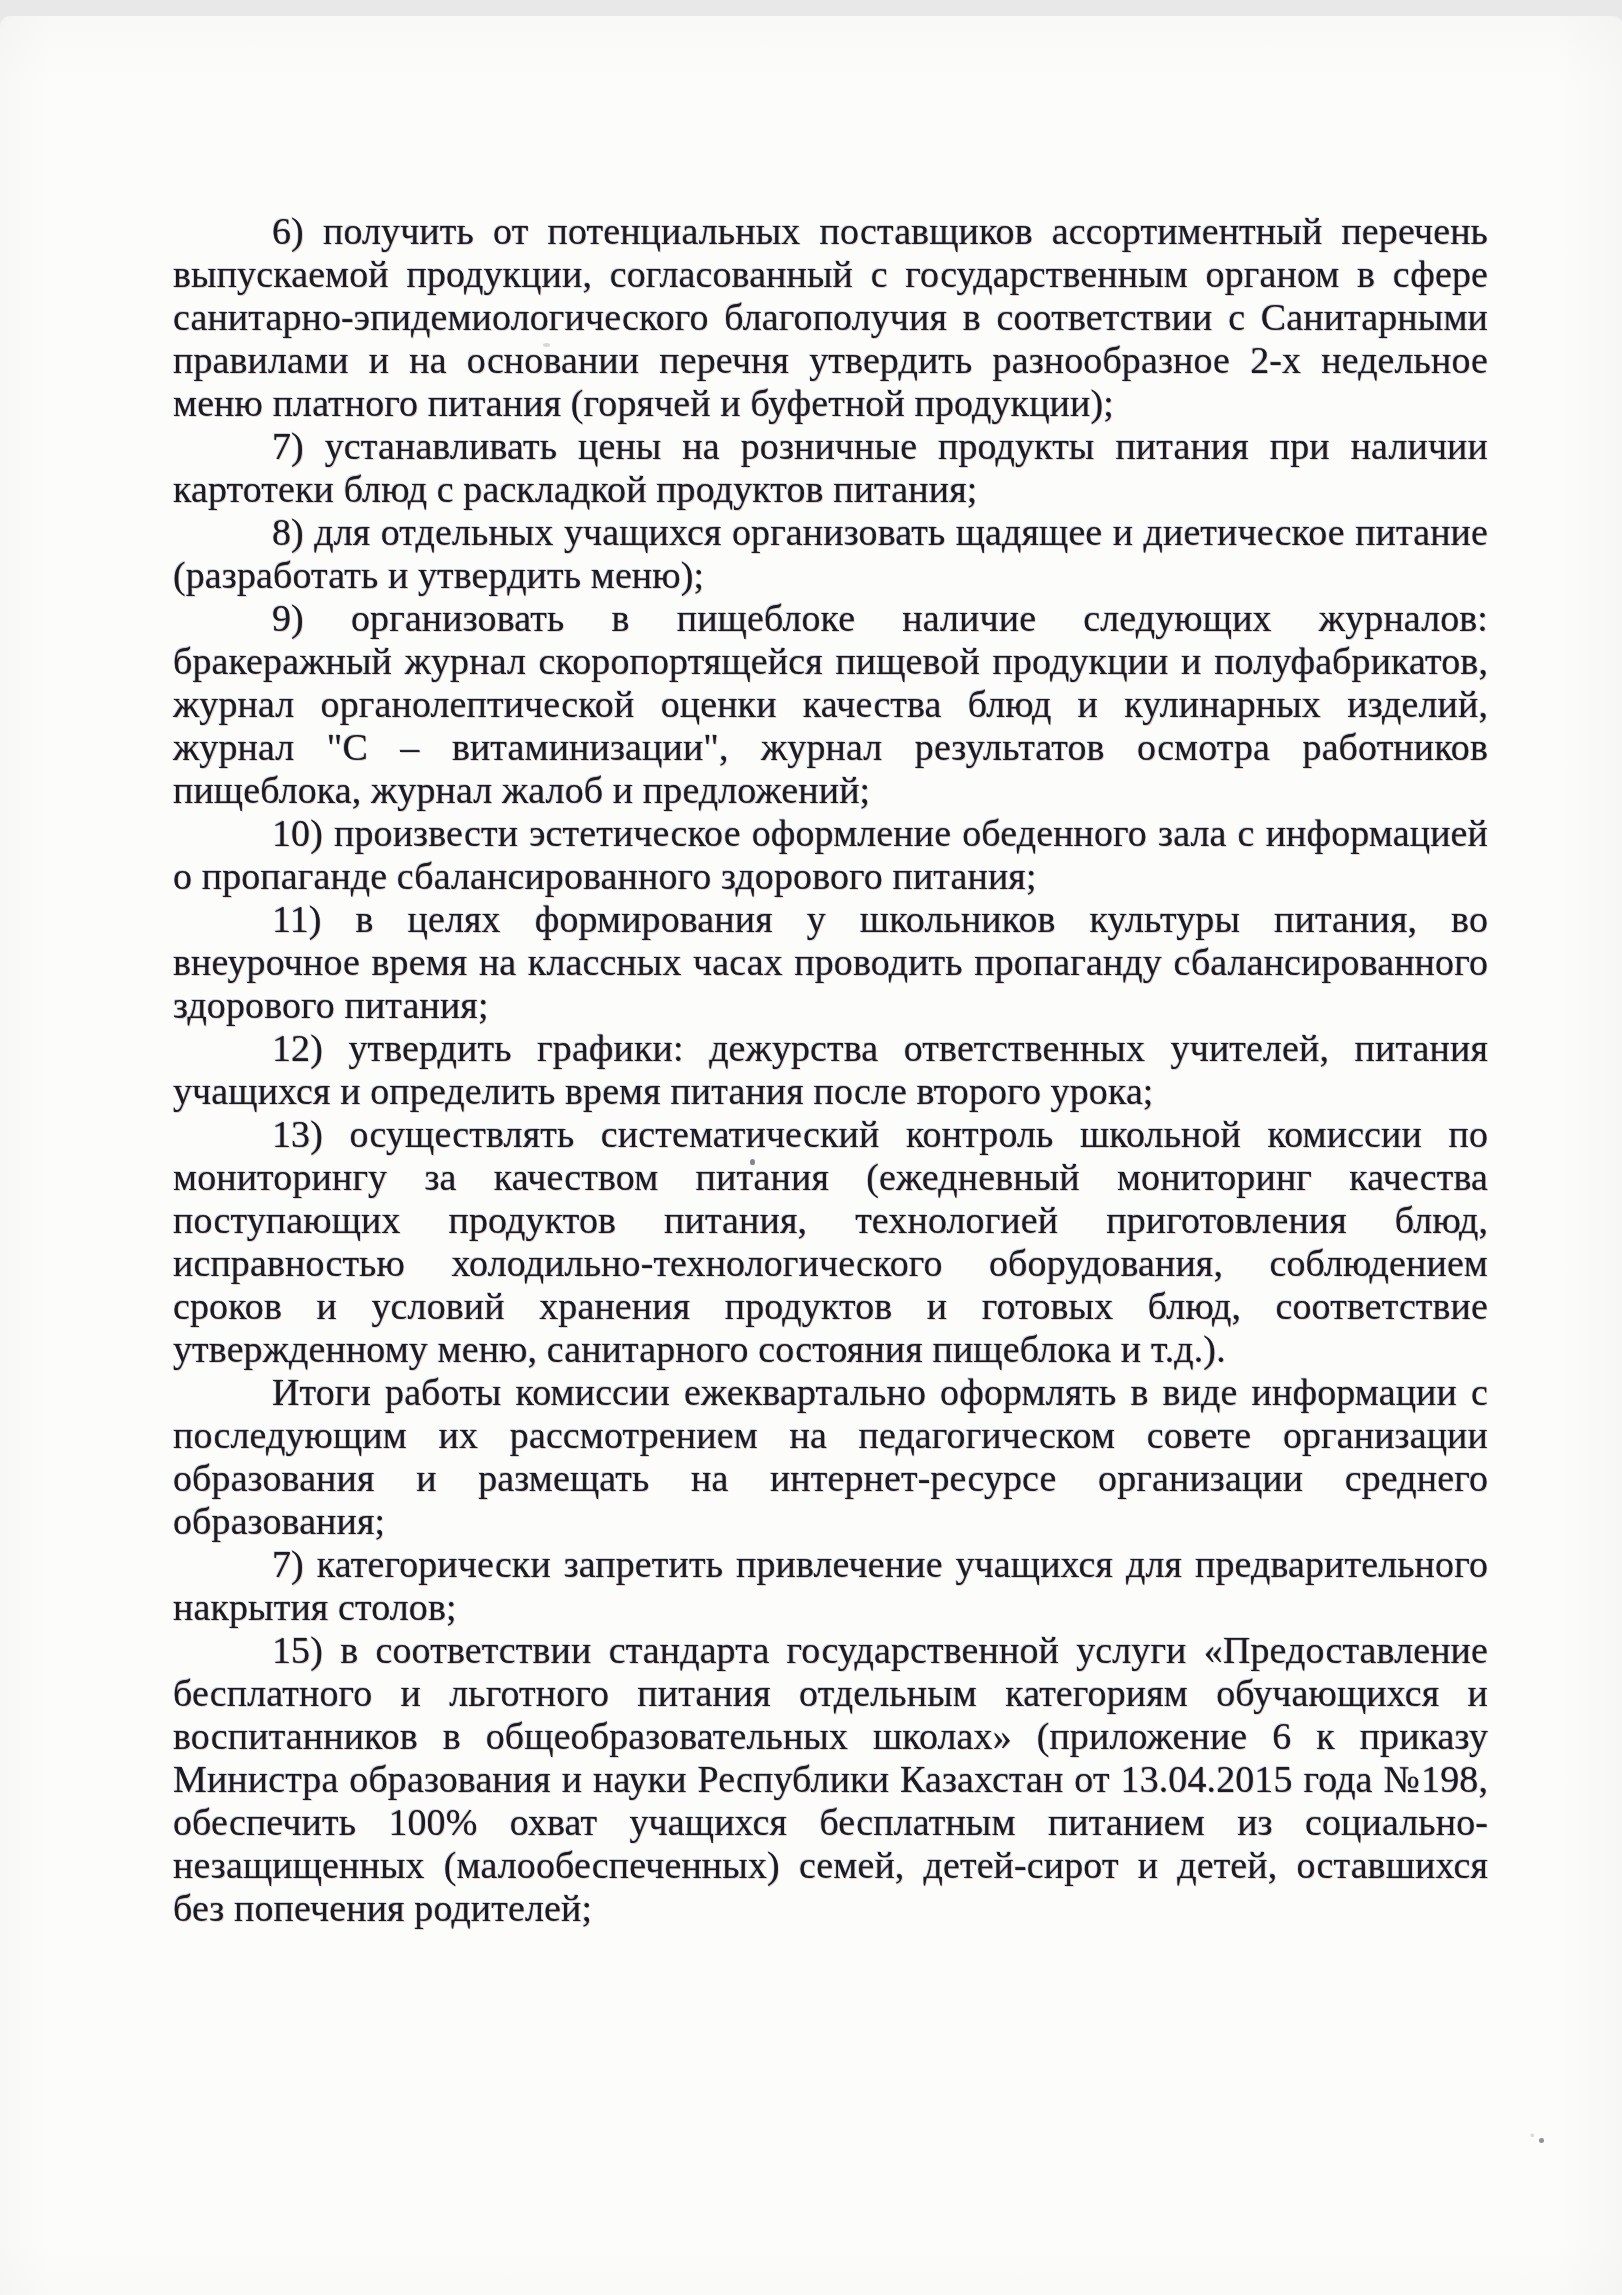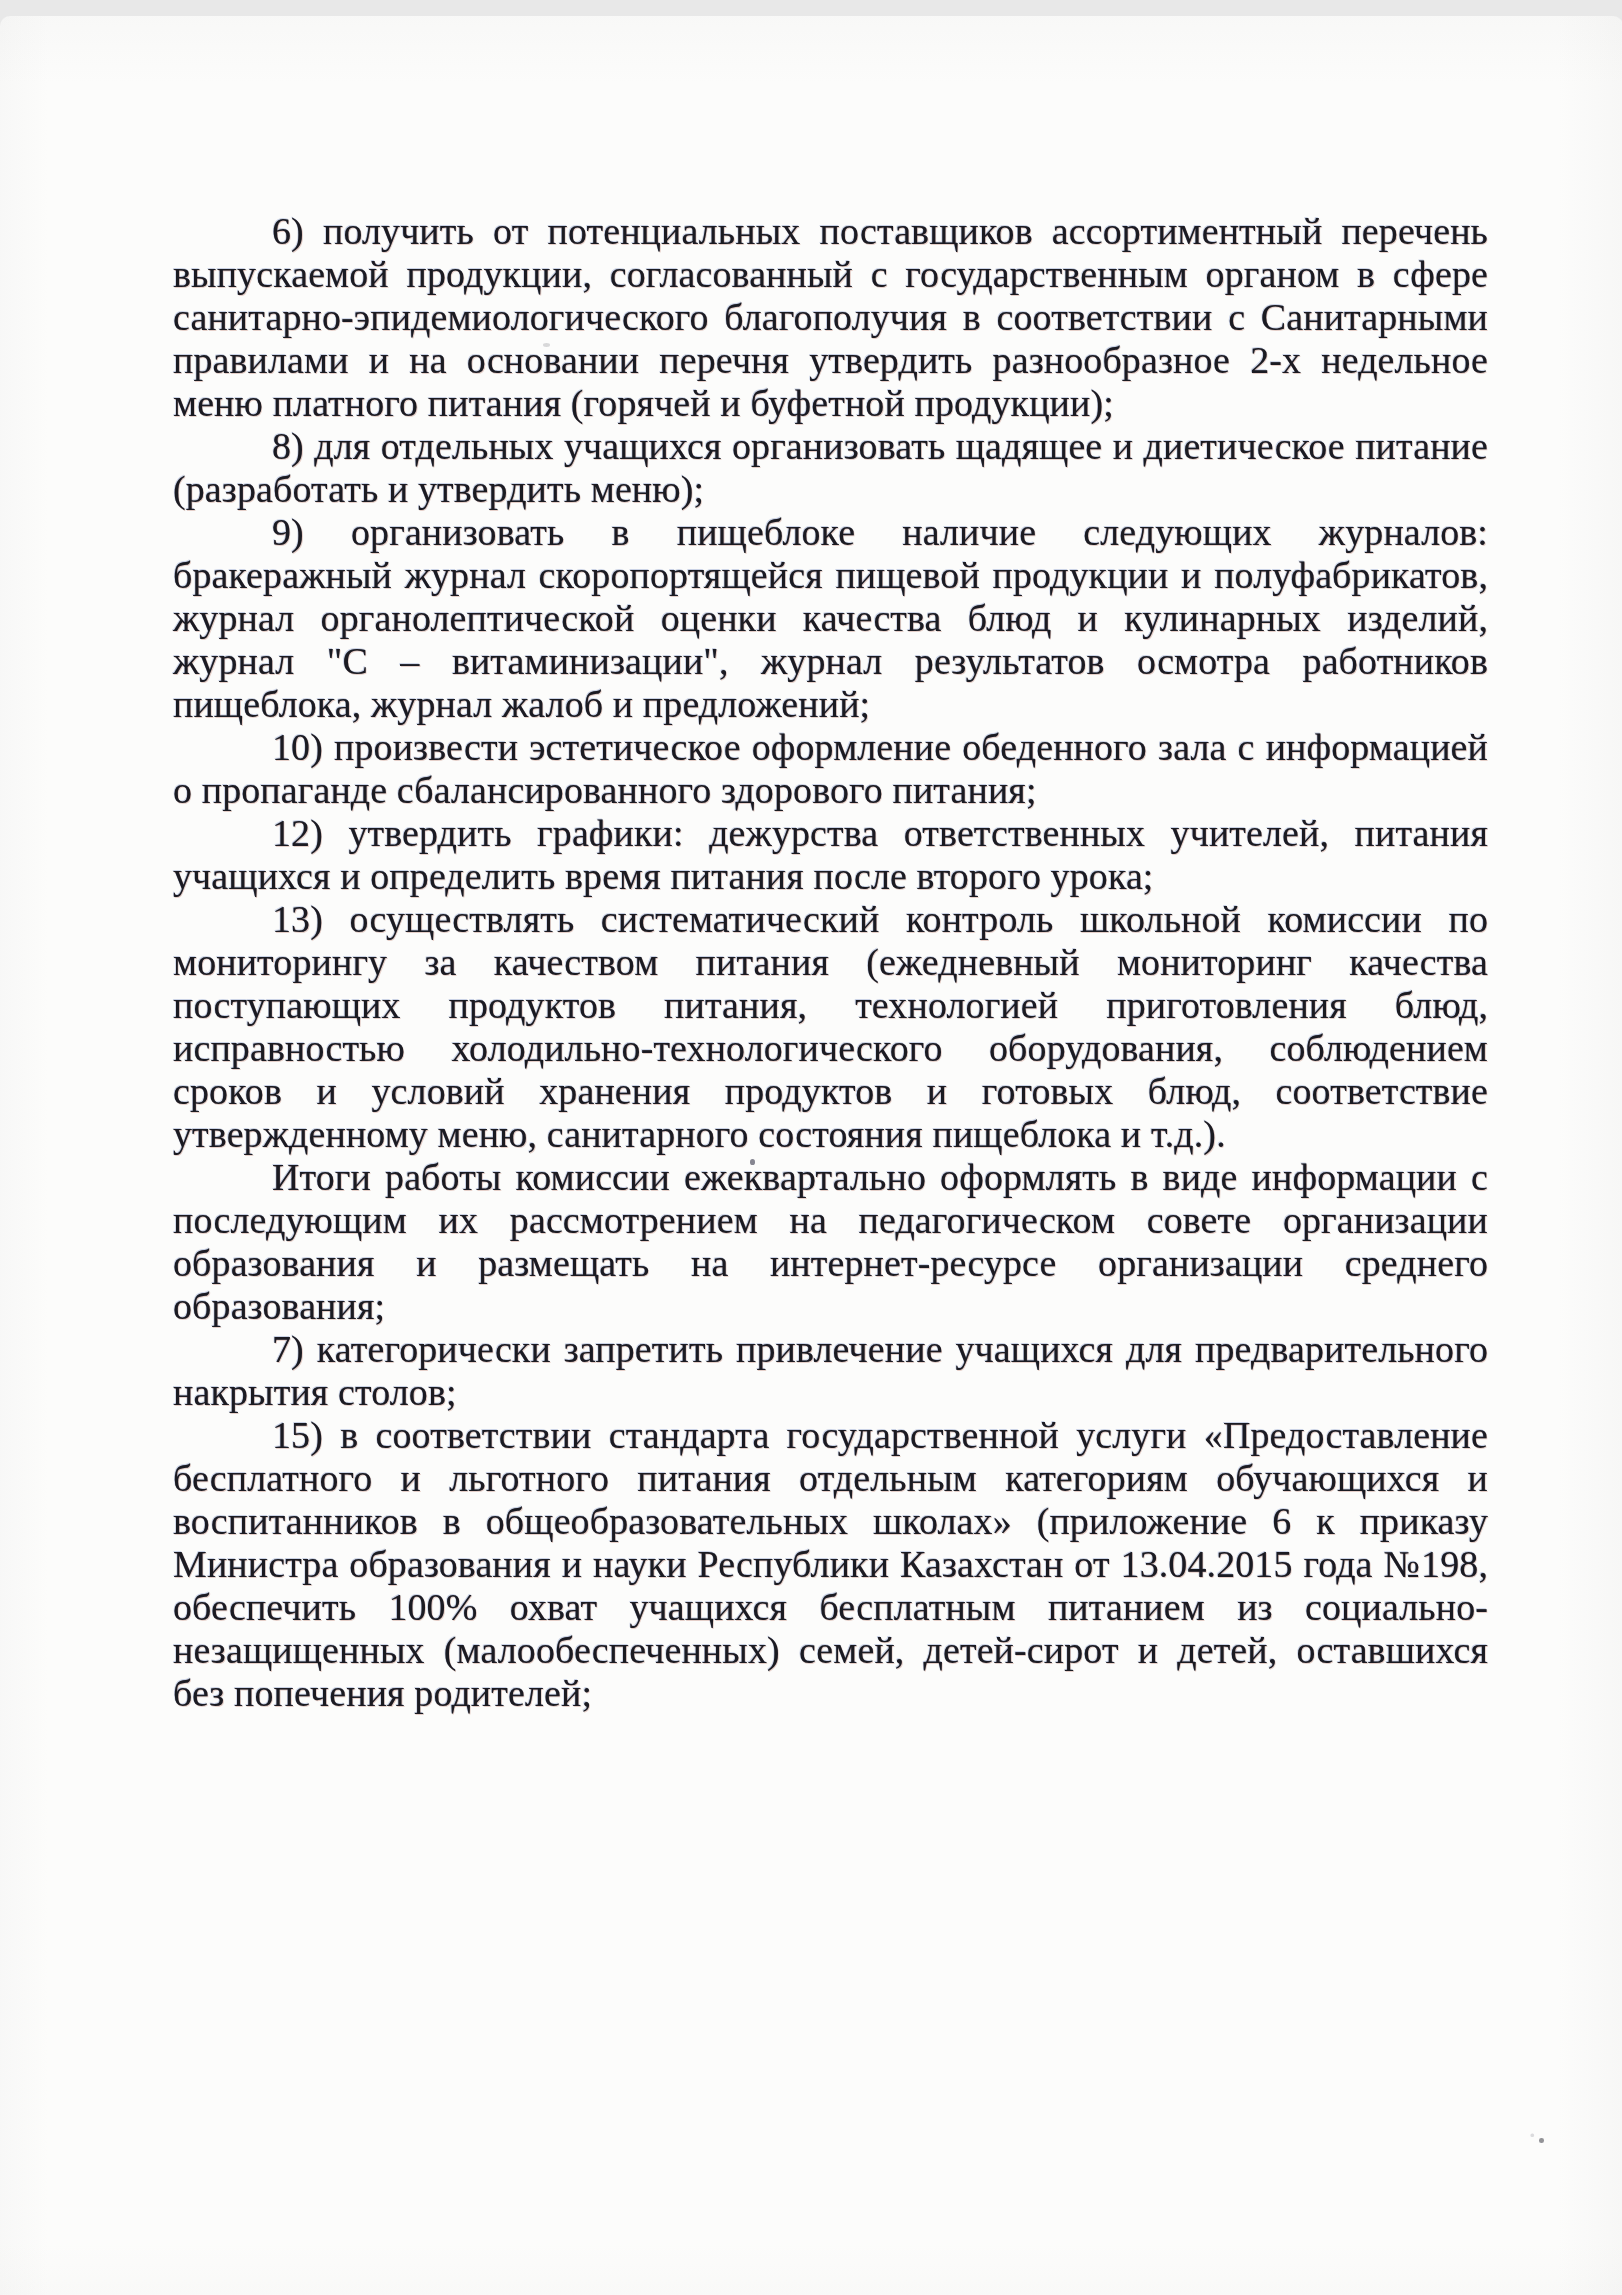--- a/index.html
+++ b/index.html
@@ -76,23 +76,25 @@
     height: 3.9px;
     background: rgba(150,150,155,0.35);
   }
 </style>
 </head>
 <body>
 
 <div class="page">
   <div class="text-block">
       <p class="para">6) получить от потенциальных поставщиков ассортиментный перечень выпускаемой продукции, согласованный с государственным органом в сфере санитарно-эпидемиологического благополучия в соответствии с Санитарными правилами и на основании перечня утвердить разнообразное 2-х недельное меню платного питания (горячей и буфетной продукции);</p>
+      <p class="para">7) устанавливать цены на розничные продукты питания при наличии картотеки блюд с раскладкой продуктов питания;</p>
       <p class="para">8) для отдельных учащихся организовать щадящее и диетическое питание (разработать и утвердить меню);</p>
       <p class="para">9) организовать в пищеблоке наличие следующих журналов: бракеражный журнал скоропортящейся пищевой продукции и полуфабрикатов, журнал органолептической оценки качества блюд и кулинарных изделий, журнал "С – витаминизации", журнал результатов осмотра работников пищеблока, журнал жалоб и предложений;</p>
       <p class="para">10) произвести эстетическое оформление обеденного зала с информацией о пропаганде сбалансированного здорового питания;</p>
+      <p class="para">11) в целях формирования у школьников культуры питания, во внеурочное время на классных часах проводить пропаганду сбалансированного здорового питания;</p>
       <p class="para">12) утвердить графики: дежурства ответственных учителей, питания учащихся и определить время питания после второго урока;</p>
       <p class="para">13) осуществлять систематический контроль школьной  комиссии по мониторингу за качеством питания (ежедневный мониторинг качества поступающих продуктов питания, технологией приготовления блюд, исправностью холодильно-технологического оборудования, соблюдением сроков и условий хранения продуктов и готовых блюд, соответствие утвержденному меню, санитарного состояния пищеблока и т.д.).</p>
       <p class="para">Итоги работы комиссии ежеквартально оформлять в виде информации с последующим их рассмотрением на педагогическом совете организации образования и размещать на интернет-ресурсе организации среднего образования;</p>
       <p class="para">7) категорически запретить привлечение учащихся для предварительного накрытия столов;</p>
       <p class="para">15) в соответствии стандарта государственной услуги «Предоставление бесплатного и льготного питания отдельным категориям обучающихся и воспитанников в общеобразовательных школах» (приложение 6 к приказу Министра образования и науки Республики Казахстан от 13.04.2015 года №198, обеспечить 100% охват учащихся бесплатным питанием из социально-незащищенных (малообеспеченных) семей, детей-сирот и детей, оставшихся без попечения родителей;</p>
     </div>
 
   <div class="speck speck-1"></div>
   <div class="speck speck-2"></div>
   <div class="speck speck-3"></div>

